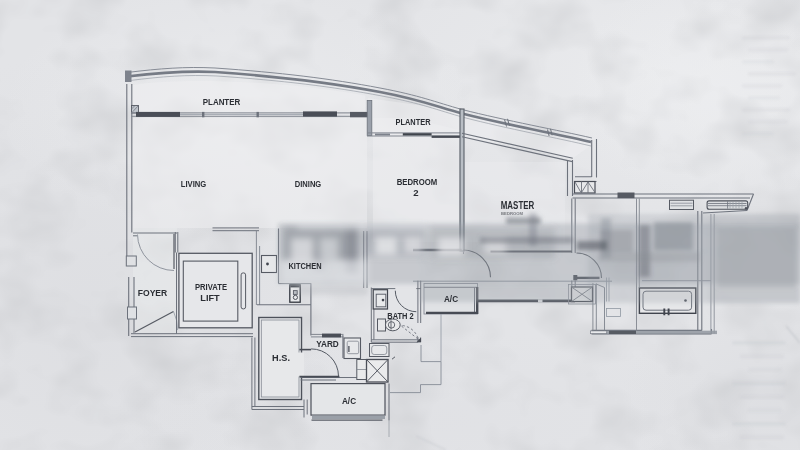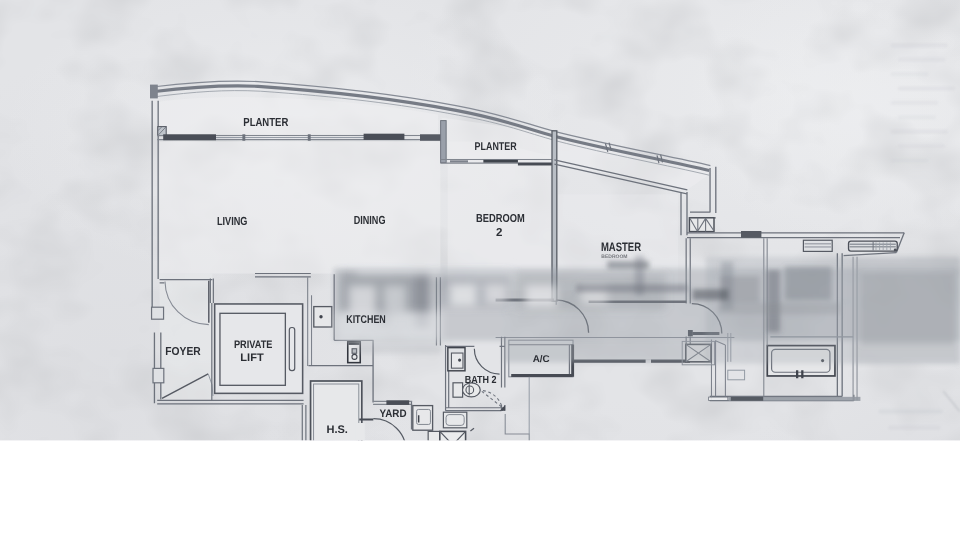--- a/index.html
+++ b/index.html
@@ -1,16 +1,16 @@
 <!DOCTYPE html>
 <html><head>
 <meta charset="utf-8">
 <style>
   html,body{margin:0;padding:0;}
-  #pg{width:800px;height:367px;overflow:hidden;position:relative;background:#e4e5e8;}
+  #pg{width:800px;height:450px;overflow:hidden;position:relative;background:#e4e5e8;}
   svg{display:block;}
   text{font-family:"Liberation Sans", sans-serif;}
 </style>
 </head>
 <body>
 <div id="pg">
 <svg width="800" height="450" viewBox="0 0 800 450">
 <defs>
   <filter id="b1" x="-30%" y="-30%" width="160%" height="160%">
           <feGaussianBlur stdDeviation="1"></feGaussianBlur>

